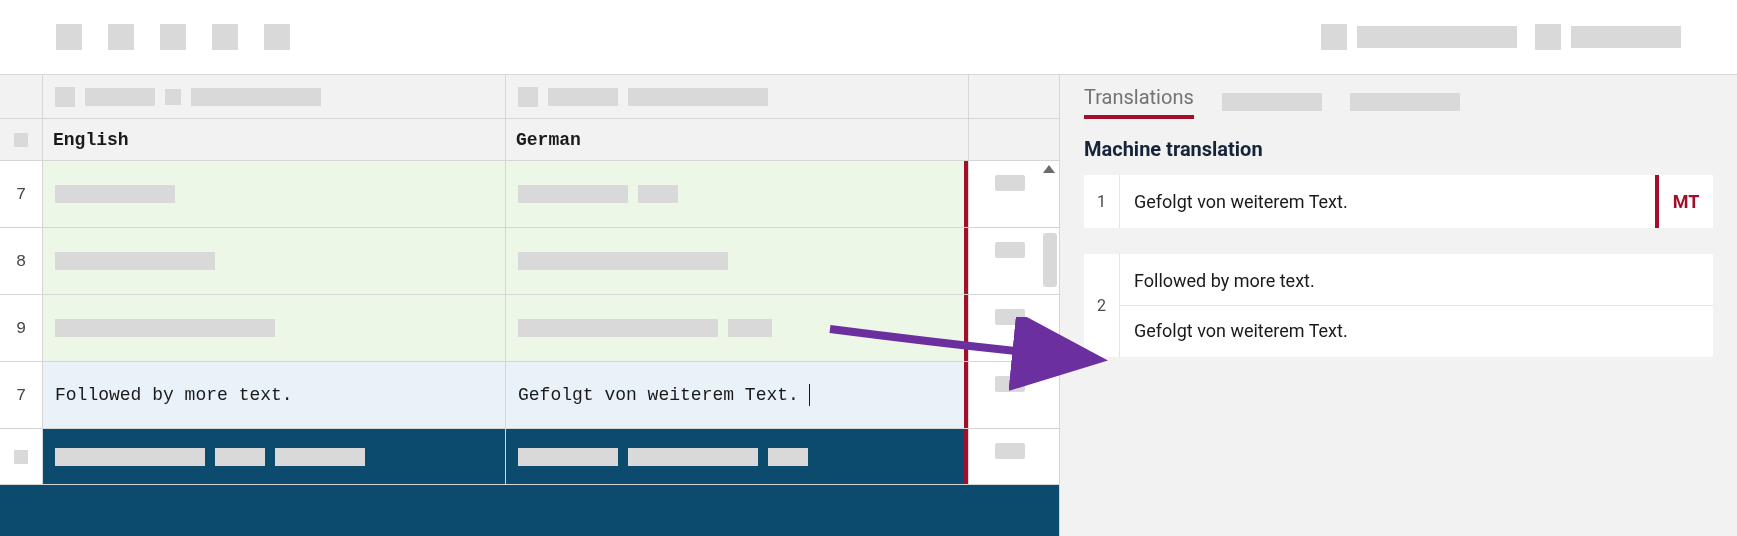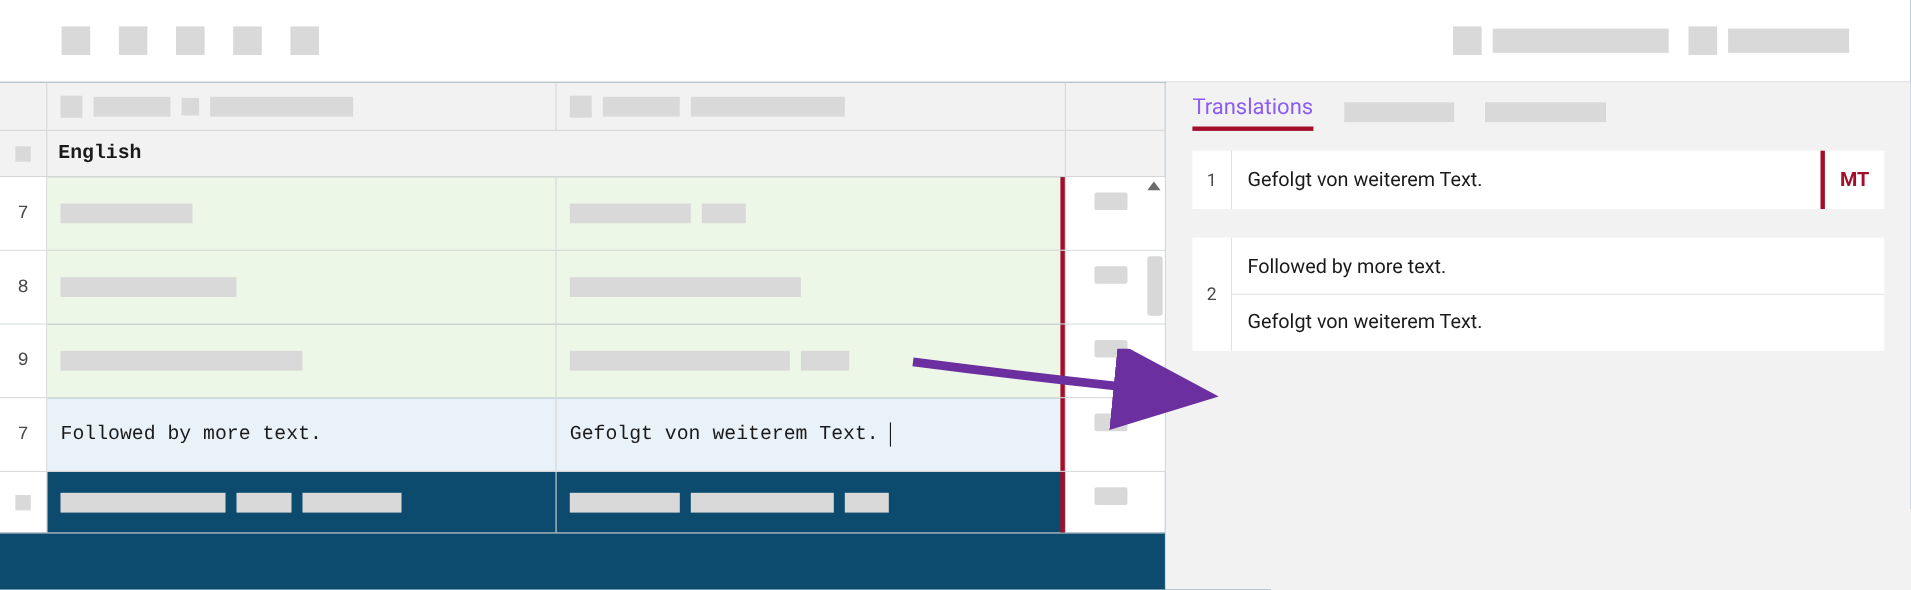--- a/index.html
+++ b/index.html
@@ -148,21 +148,21 @@
     align-items:center;
     margin-bottom: 18px;
   }
   .tab {
     font-size:20px;
     color:#4a4a4a;
     padding-bottom:6px;
     cursor:pointer;
   }
   .tab.active {
-    color:#8b5cf6;
+    color:#737373;
     border-bottom:4px solid #a30f2a;
   }
   .tab-ph { width:100px; height:18px; background:#d9d9d9; }
 
   .section-title {
     font-size:20px; font-weight:700; color:#16243a;
     margin: 4px 0 14px 0;
   }
 
   .sugg-card {
@@ -244,20 +244,21 @@
         <div class="ph-bar" style="width:140px;height:18px"></div>
       </div>
       <div class="col-status"></div>
     </div>
 
     <div class="header-row">
       <div class="col-num">
           <div class="hdr-check"></div>
         </div>
       <div class="col-src">English</div>
+      <div class="col-tgt">German</div>
       <div class="col-status"></div>
     </div>
 
     <div class="rows">
 
       <div class="seg-row green">
         <div class="col-num">7</div>
         <div class="col-src">
             <div class="ph-bar" style="width:120px;height:18px"></div>
           </div>
@@ -344,20 +345,21 @@
   </div>
 
   <div class="side-pane">
 
     <div class="tabs">
       <div class="tab active">Translations</div>
       <div class="tab-ph"></div>
       <div class="tab-ph" style="width:110px"></div>
     </div>
 
+    <div class="section-title">Machine translation</div>
 
     <div class="sugg-card">
       <div class="sugg-idx">1</div>
       <div class="sugg-body">
         <div class="line">Gefolgt von weiterem Text.</div>
       </div>
       <div class="sugg-badge mt">MT</div>
     </div>
 
 

